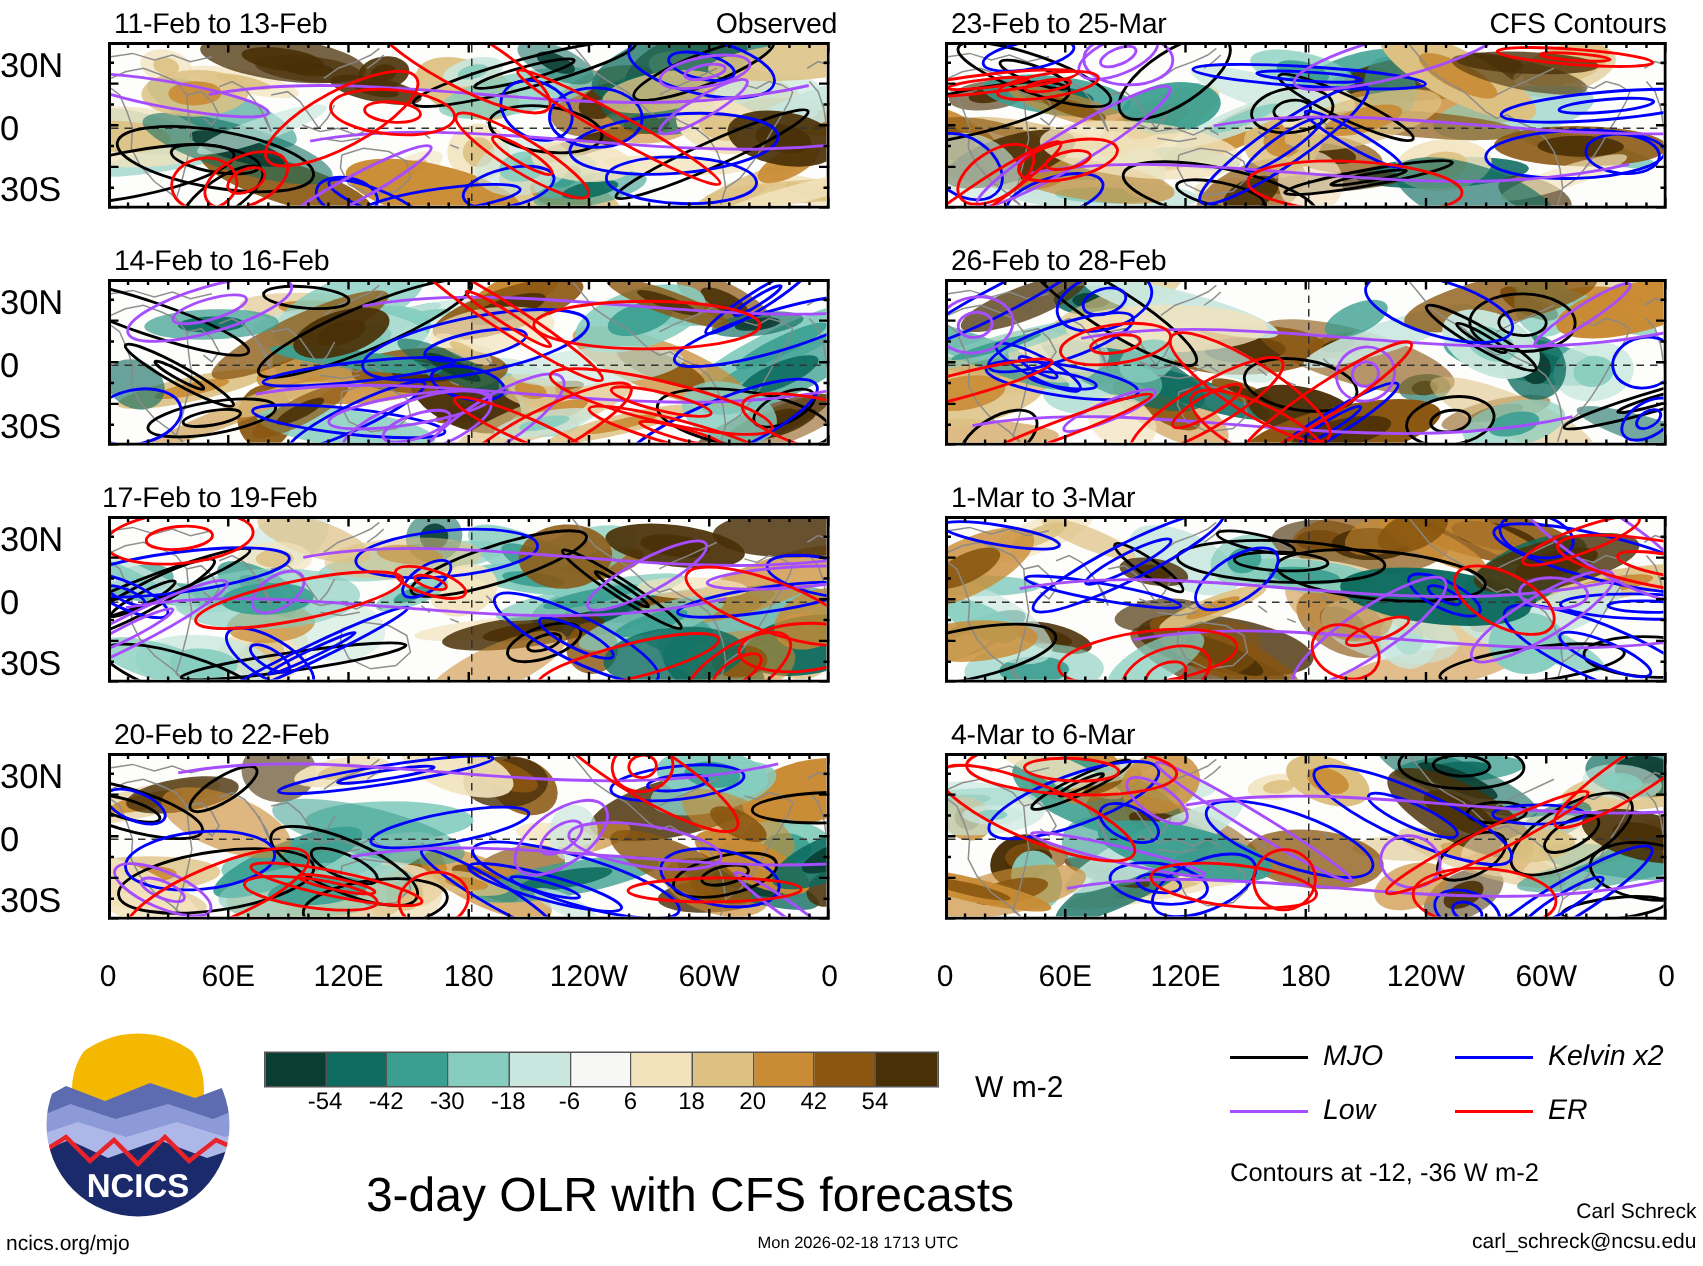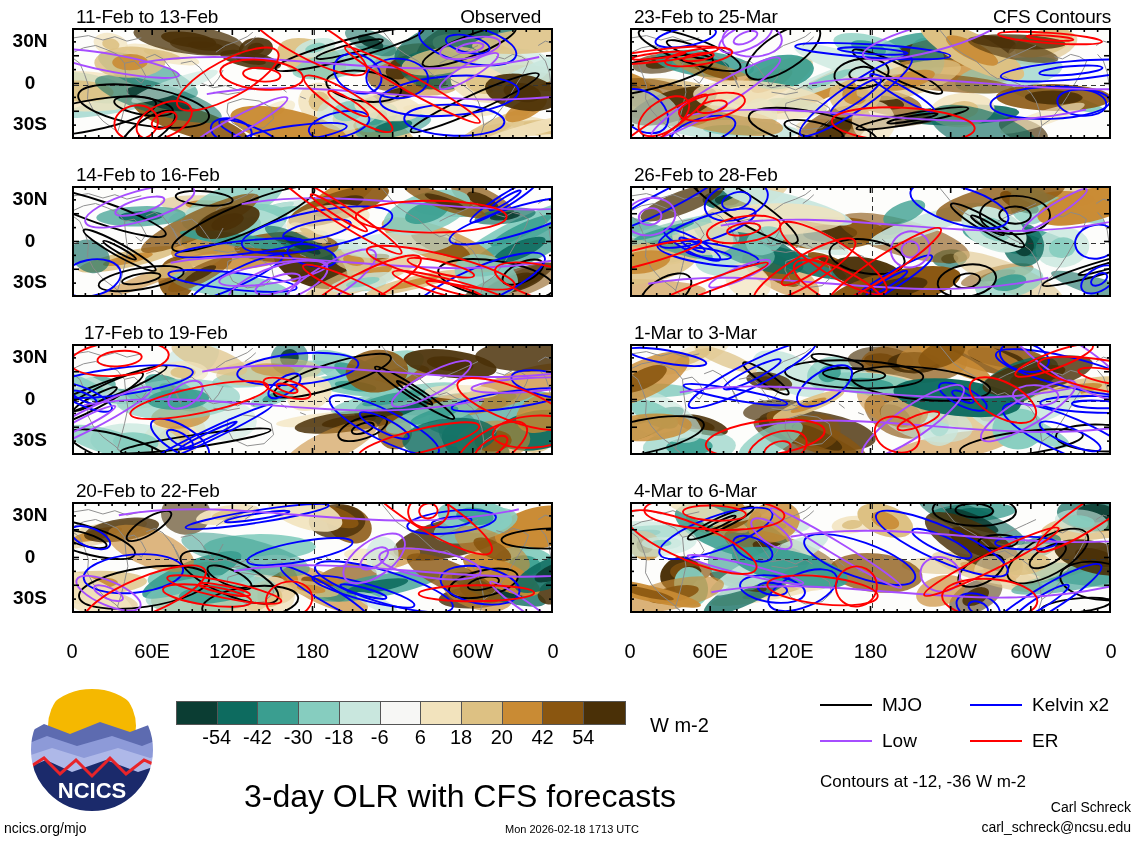--- a/index.html
+++ b/index.html
@@ -7,30 +7,30 @@
        font-family:"Liberation Sans","DejaVu Sans",sans-serif;color:#000;}
 
   .panel-wrap{position:absolute;}
   .panel-title{position:absolute;font-size:19px;letter-spacing:-0.2px;white-space:nowrap;}
   .panel-title.right{text-align:right;}
 
   .map{position:absolute;border:2px solid #000;box-sizing:border-box;
        background:#fefefe;overflow:hidden;}
   .map svg{display:block;}
 
-  .ylab{position:absolute;font-size:19px;text-align:center;white-space:nowrap;font-weight:bold;}
+  .ylab{position:absolute;font-size:23px;text-align:left;white-space:nowrap;}
 
   .xaxis{position:absolute;font-size:20px;}
   .xtick{position:absolute;transform:translateX(-50%);white-space:nowrap;}
 
   
   #colorbar{position:absolute;display:flex;border:1px solid #555;box-sizing:content-box;}
   #colorbar .seg{height:100%;border-right:1px solid #555;box-sizing:border-box;}
   #colorbar .seg:last-child{border-right:none;}
-  .cb-tick{position:absolute;font-size:20px;transform:translateX(-50%);white-space:nowrap;}
+  .cb-tick{position:absolute;font-size:16px;transform:translateX(-50%);white-space:nowrap;}
   #cb-units{position:absolute;font-size:20px;white-space:nowrap;}
 
   
   #legend{position:absolute;display:grid;grid-template-columns:150px 150px;
           grid-row-gap:14px;}
   .leg-item{display:flex;align-items:center;}
   .leg-line{width:52px;height:0;border-top:2.5px solid #000;margin-right:10px;flex:0 0 auto;}
   .leg-text{font-size:19px;white-space:nowrap;}
 
   #contour-note{position:absolute;font-size:17px;white-space:nowrap;}
@@ -41,21 +41,21 @@
   #timestamp{position:absolute;font-size:11px;white-space:nowrap;}
 
   #logo{position:absolute;}
 </style>
 </head>
 <body>
 
 <div id="panels">
     <div class="panel-wrap" style="left: 0px; top: 0px;">
       <div class="panel-title" style="left: 76px; top: 6px;">11-Feb to 13-Feb</div>
-      <div class="panel-title right" style="left: 60px; top: 6px; width: 481px;">Observed</div>
+      <div class="panel-title right" style="left: 77px; top: 6px; width: 481px;">Observed</div>
       <div class="ylab" style="left: 0px; width: 60px; top: 29.875px;">30N</div>
       <div class="ylab" style="left: 0px; width: 60px; top: 71.5px;">0</div>
       <div class="ylab" style="left: 0px; width: 60px; top: 113.125px;">30S</div>
       <div class="map" style="left: 72px; top: 28px; width: 481px; height: 111px;">
         <svg width="481" height="111" viewBox="0 0 481 111">
           <rect width="481" height="111" fill="#fdfdfb"></rect>
           <g>
             <ellipse cx="300.0" cy="101.3" rx="43.4" ry="16.9" fill="#ddc183" opacity="0.91" transform="rotate(19.3 300.0 101.3)"></ellipse>
             <ellipse cx="300.0" cy="101.3" rx="21.7" ry="8.8" fill="#c98b34" opacity="0.9" transform="rotate(19.3 300.0 101.3)"></ellipse>
             <ellipse cx="14.6" cy="57.6" rx="44.6" ry="13.6" fill="#86cdbf" opacity="0.94" transform="rotate(11.2 14.6 57.6)"></ellipse>
@@ -1032,21 +1032,21 @@
           <line x1="481" y1="69.375" x2="477" y2="69.375" stroke="#000" stroke-width="1.6"></line>
           <line x1="0" y1="83.25" x2="7" y2="83.25" stroke="#000" stroke-width="1.6"></line>
           <line x1="481" y1="83.25" x2="474" y2="83.25" stroke="#000" stroke-width="1.6"></line>
           <line x1="0" y1="97.125" x2="4" y2="97.125" stroke="#000" stroke-width="1.6"></line>
           <line x1="481" y1="97.125" x2="477" y2="97.125" stroke="#000" stroke-width="1.6"></line>
           <line x1="0" y1="111" x2="7" y2="111" stroke="#000" stroke-width="1.6"></line>
           <line x1="481" y1="111" x2="474" y2="111" stroke="#000" stroke-width="1.6"></line>
         </svg></div>
     </div>
     <div class="panel-wrap" style="left: 0px; top: 0px;">
-      <div class="panel-title" style="left: 84px; top: 322px; text-align: right;">17-Feb to 19-Feb</div>
+      <div class="panel-title" style="left: 68px; top: 322px; text-align: right;">17-Feb to 19-Feb</div>
       <div class="ylab" style="left: 0px; width: 60px; top: 345.875px;">30N</div>
       <div class="ylab" style="left: 0px; width: 60px; top: 387.5px;">0</div>
       <div class="ylab" style="left: 0px; width: 60px; top: 429.125px;">30S</div>
       <div class="map" style="left: 72px; top: 344px; width: 481px; height: 111px;">
         <svg width="481" height="111" viewBox="0 0 481 111">
           <rect width="481" height="111" fill="#fdfdfb"></rect>
           <g>
             <ellipse cx="66.5" cy="51.0" rx="35.1" ry="11.5" fill="#c9e7de" opacity="0.60" transform="rotate(-5.5 66.5 51.0)"></ellipse>
             <ellipse cx="66.5" cy="51.0" rx="17.6" ry="6.0" fill="#86cdbf" opacity="0.9" transform="rotate(-5.5 66.5 51.0)"></ellipse>
             <ellipse cx="259.3" cy="72.8" rx="57.4" ry="6.8" fill="#f2e3bd" opacity="0.72" transform="rotate(-5.2 259.3 72.8)"></ellipse>
@@ -2080,21 +2080,21 @@
     <div class="cb-tick" style="left: 162.909px; top: 0px;">-18</div>
     <div class="cb-tick" style="left: 203.636px; top: 0px;">-6</div>
     <div class="cb-tick" style="left: 244.364px; top: 0px;">6</div>
     <div class="cb-tick" style="left: 285.091px; top: 0px;">18</div>
     <div class="cb-tick" style="left: 325.818px; top: 0px;">20</div>
     <div class="cb-tick" style="left: 366.545px; top: 0px;">42</div>
     <div class="cb-tick" style="left: 407.273px; top: 0px;">54</div>
   </div>
 <div id="cb-units" style="left:650px;top:714px;">W m-2</div>
 
-<div id="legend" style="left:820px;top:694px;">
+<div id="legend" style="left:820px;top:694px;font-style:italic;">
     <div class="leg-item">
       <span class="leg-line" style="border-top-color: rgb(0, 0, 0);"></span>
       <span class="leg-text">MJO</span>
     </div>
     <div class="leg-item">
       <span class="leg-line" style="border-top-color: rgb(0, 0, 255);"></span>
       <span class="leg-text">Kelvin x2</span>
     </div>
     <div class="leg-item">
       <span class="leg-line" style="border-top-color: rgb(166, 77, 255);"></span>

